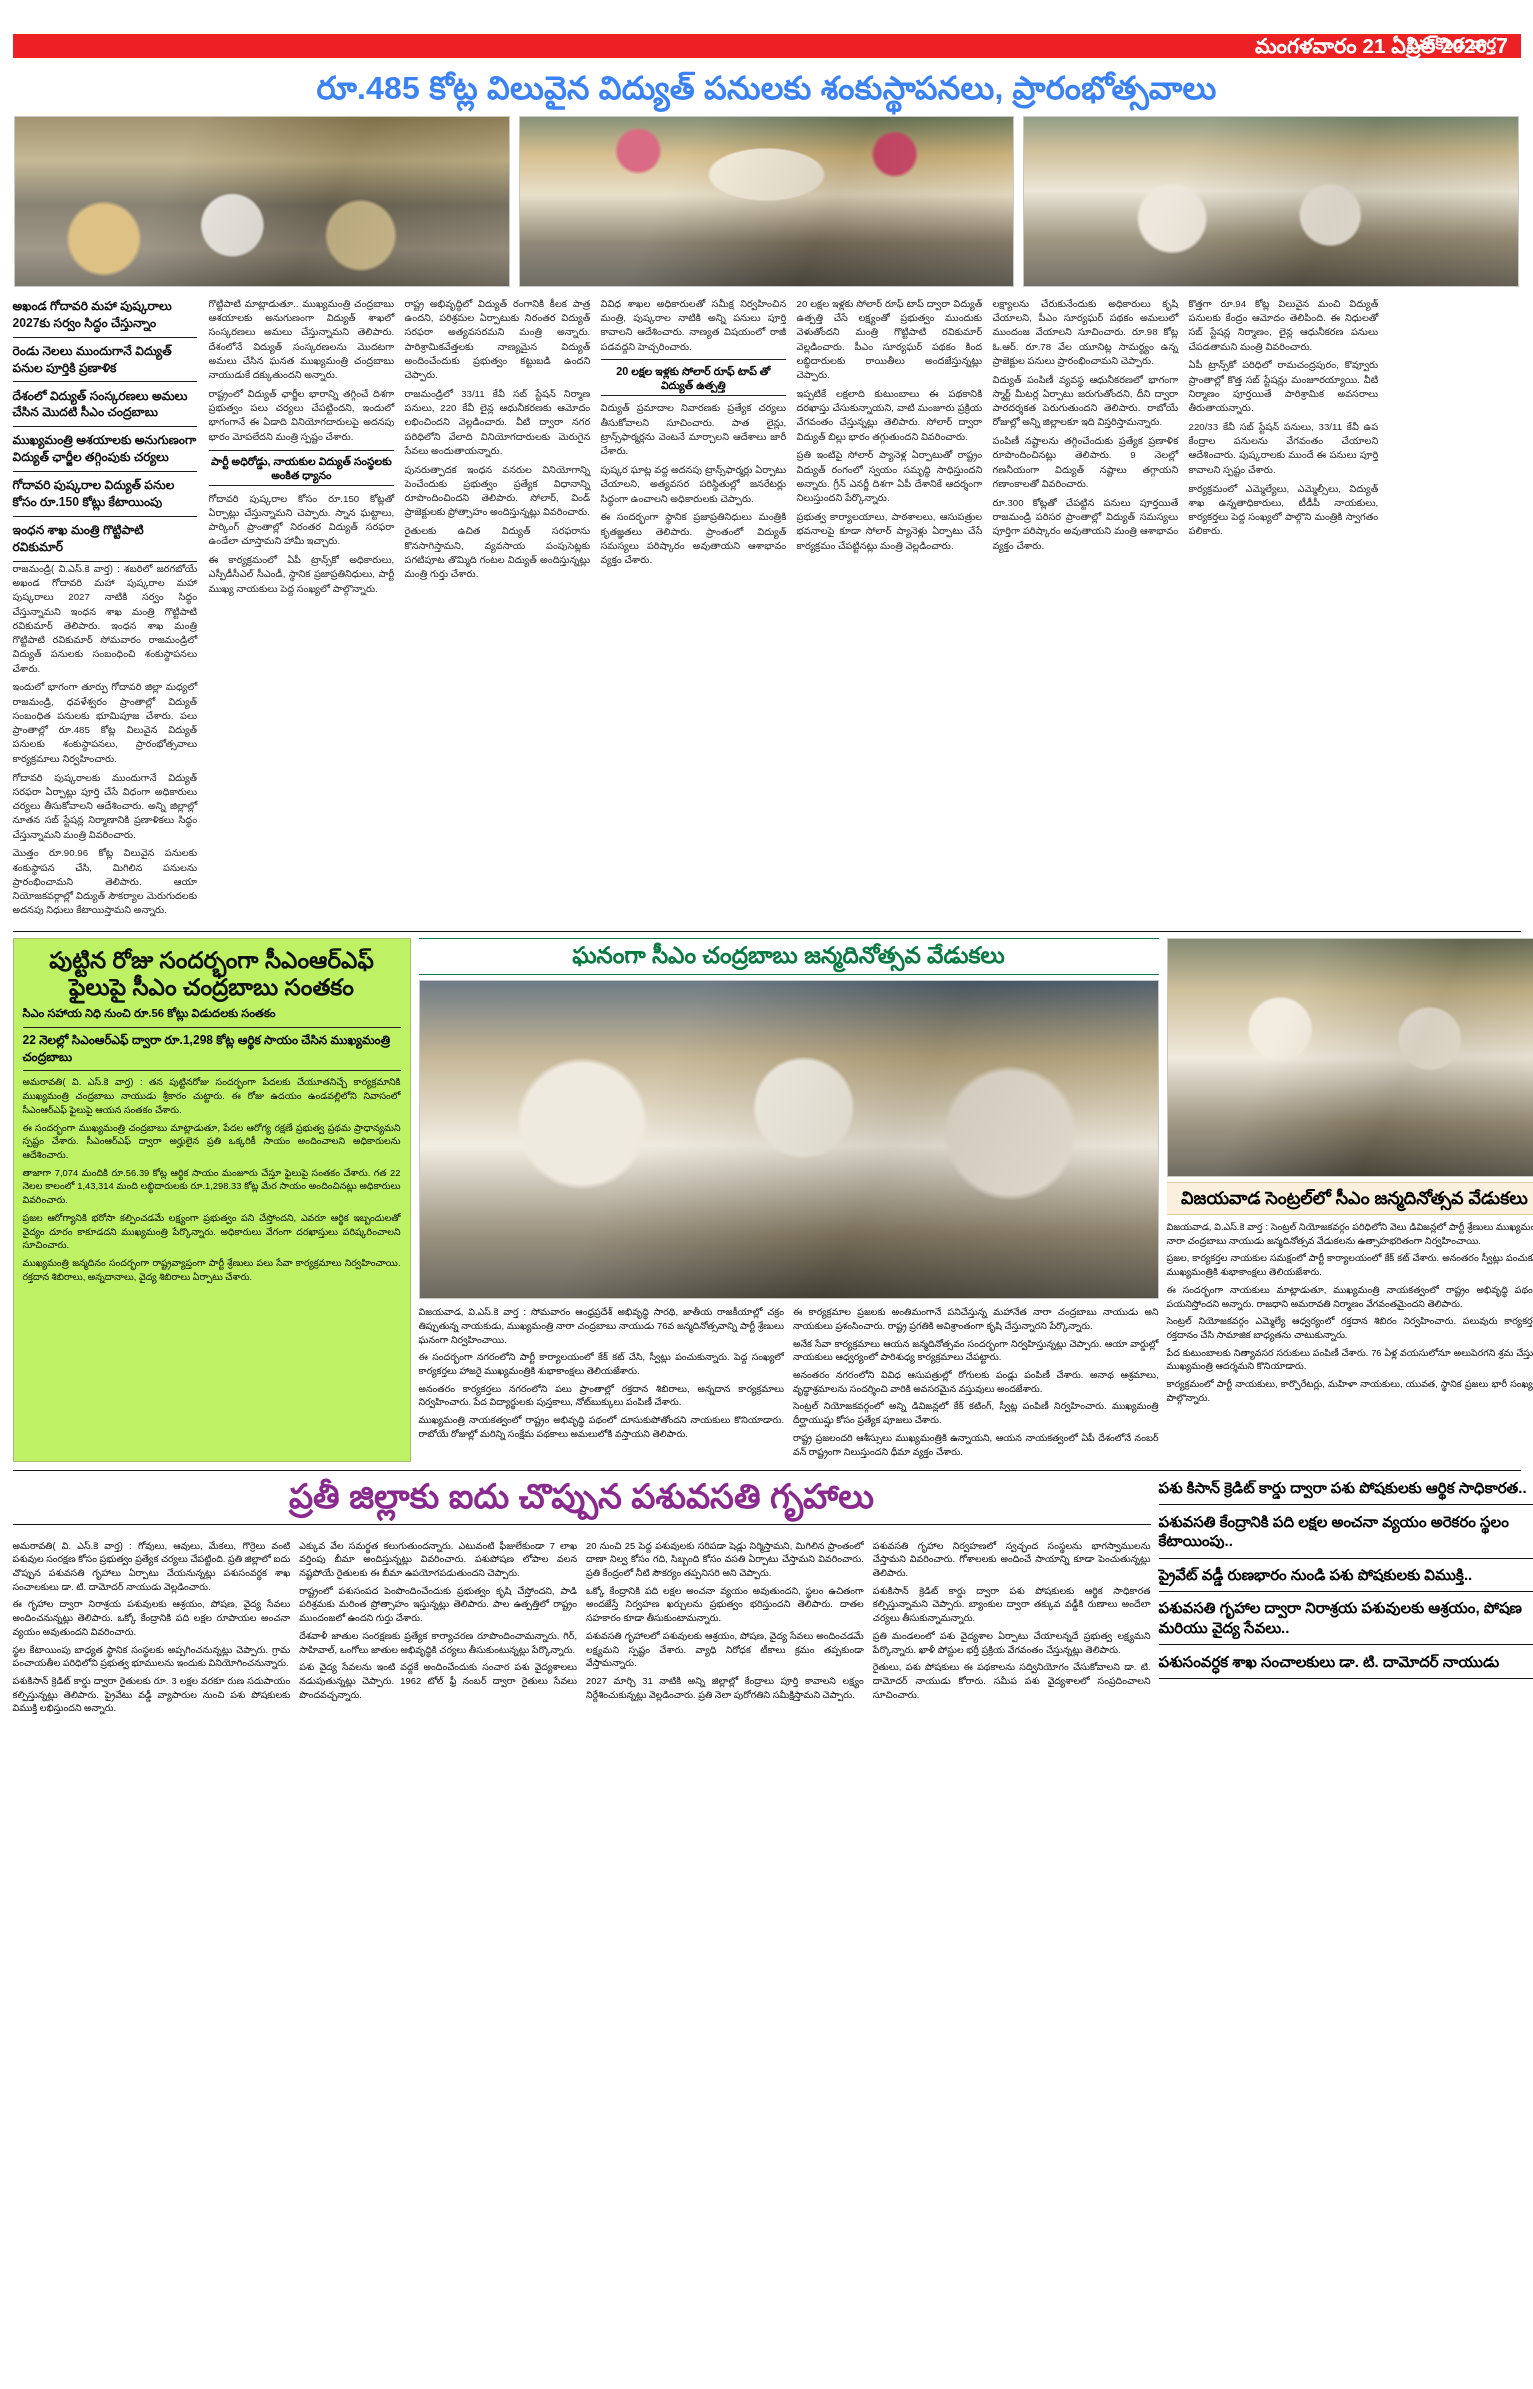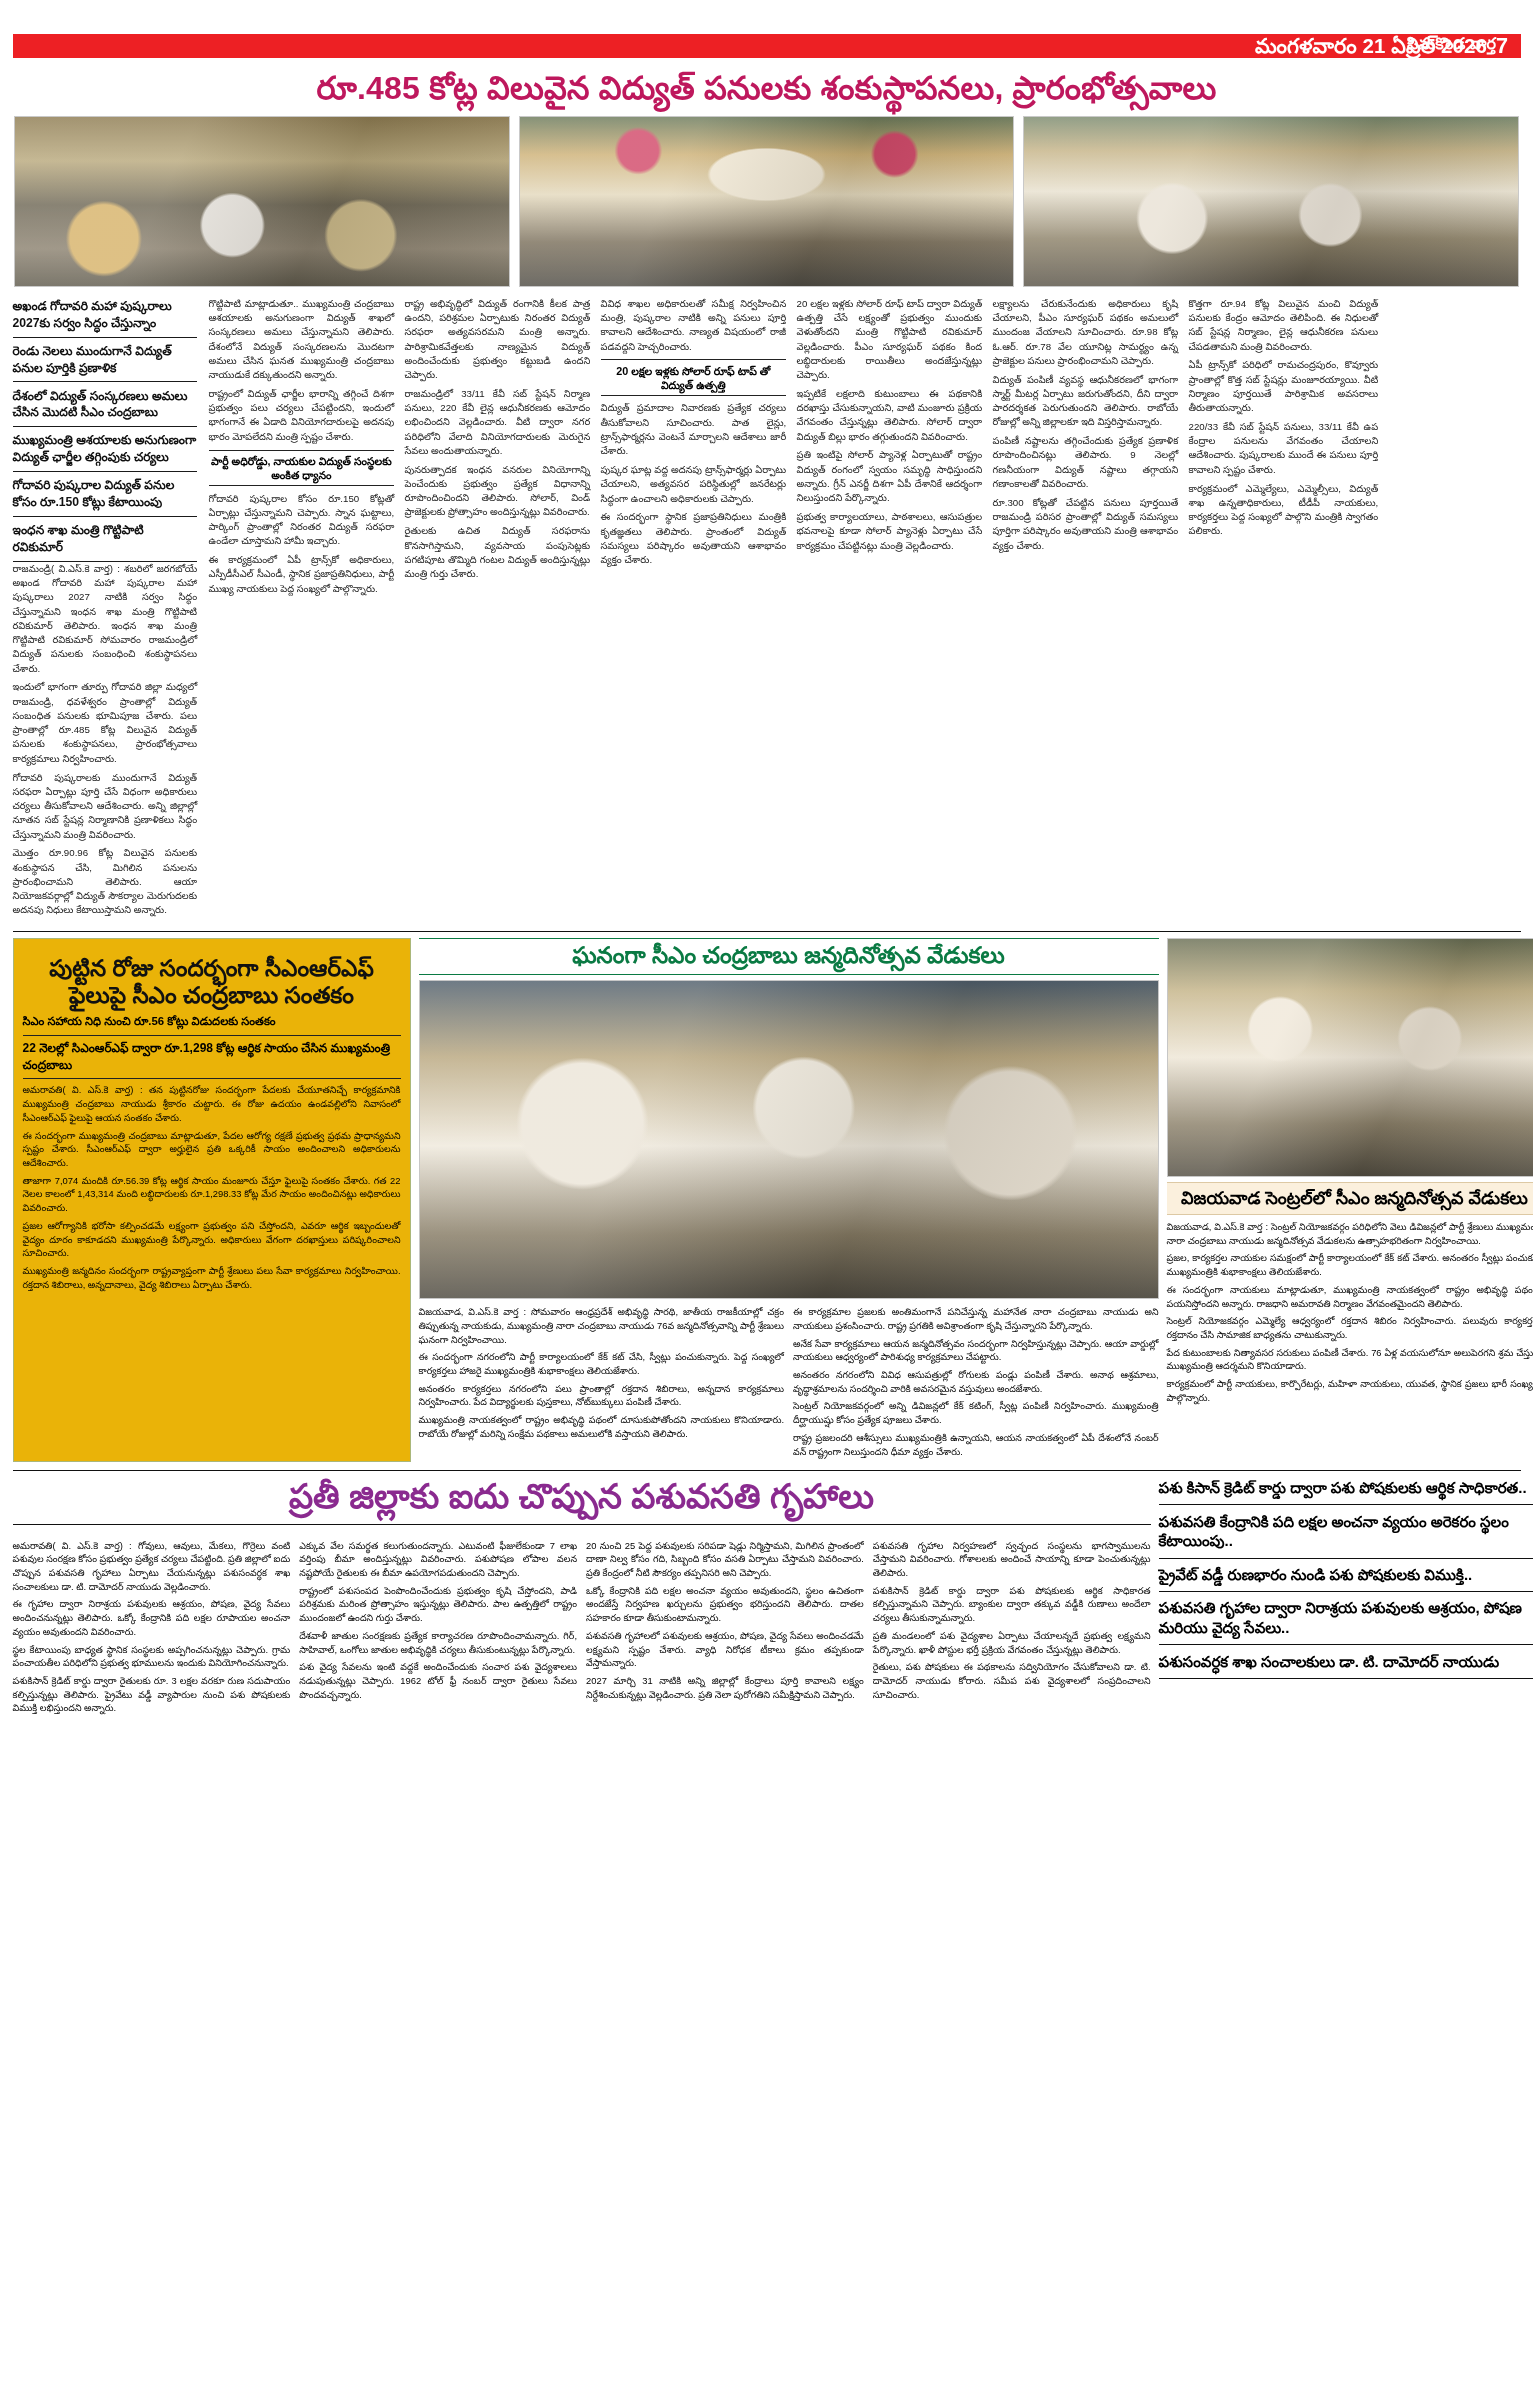--- a/index.html
+++ b/index.html
@@ -41,21 +41,21 @@
     margin-left: -80px;
   }
   .masthead .pageno {
     font-size: 21.6px;
     font-weight: bold;
   }
 
   
   .lead-headline {
     text-align: center;
-    color: #be185d;
+    color: #3b82f6;
     font-size: 32px;
     font-weight: bold;
     padding: 12.5px 0 9px 0;
     letter-spacing: 0.2px;
     line-height: 1.12;
   }
 
   
   .photo-row {
     display: flex;
@@ -145,23 +145,23 @@
   
   .band2 {
     display: grid;
     grid-template-columns: 398px 740px 376px;
     gap: 0 8px;
     margin-top: 9px;
     border-top: 1.7px solid #111;
     padding-top: 5.7px;
   }
   .green-box {
-    background: #eab308;
+    background: #bef264;
     border: 1.1px solid #aab77a;
-    padding: 16px 9px 9px 9px;
+    padding: 8px 9px 9px 9px;
     height: 100%;
   }
   .green-box .gb-head {
     font-size: 23px;
     font-weight: bold;
     text-align: center;
     color: #111;
     line-height: 1.16;
     margin-bottom: 5.7px;
   }

